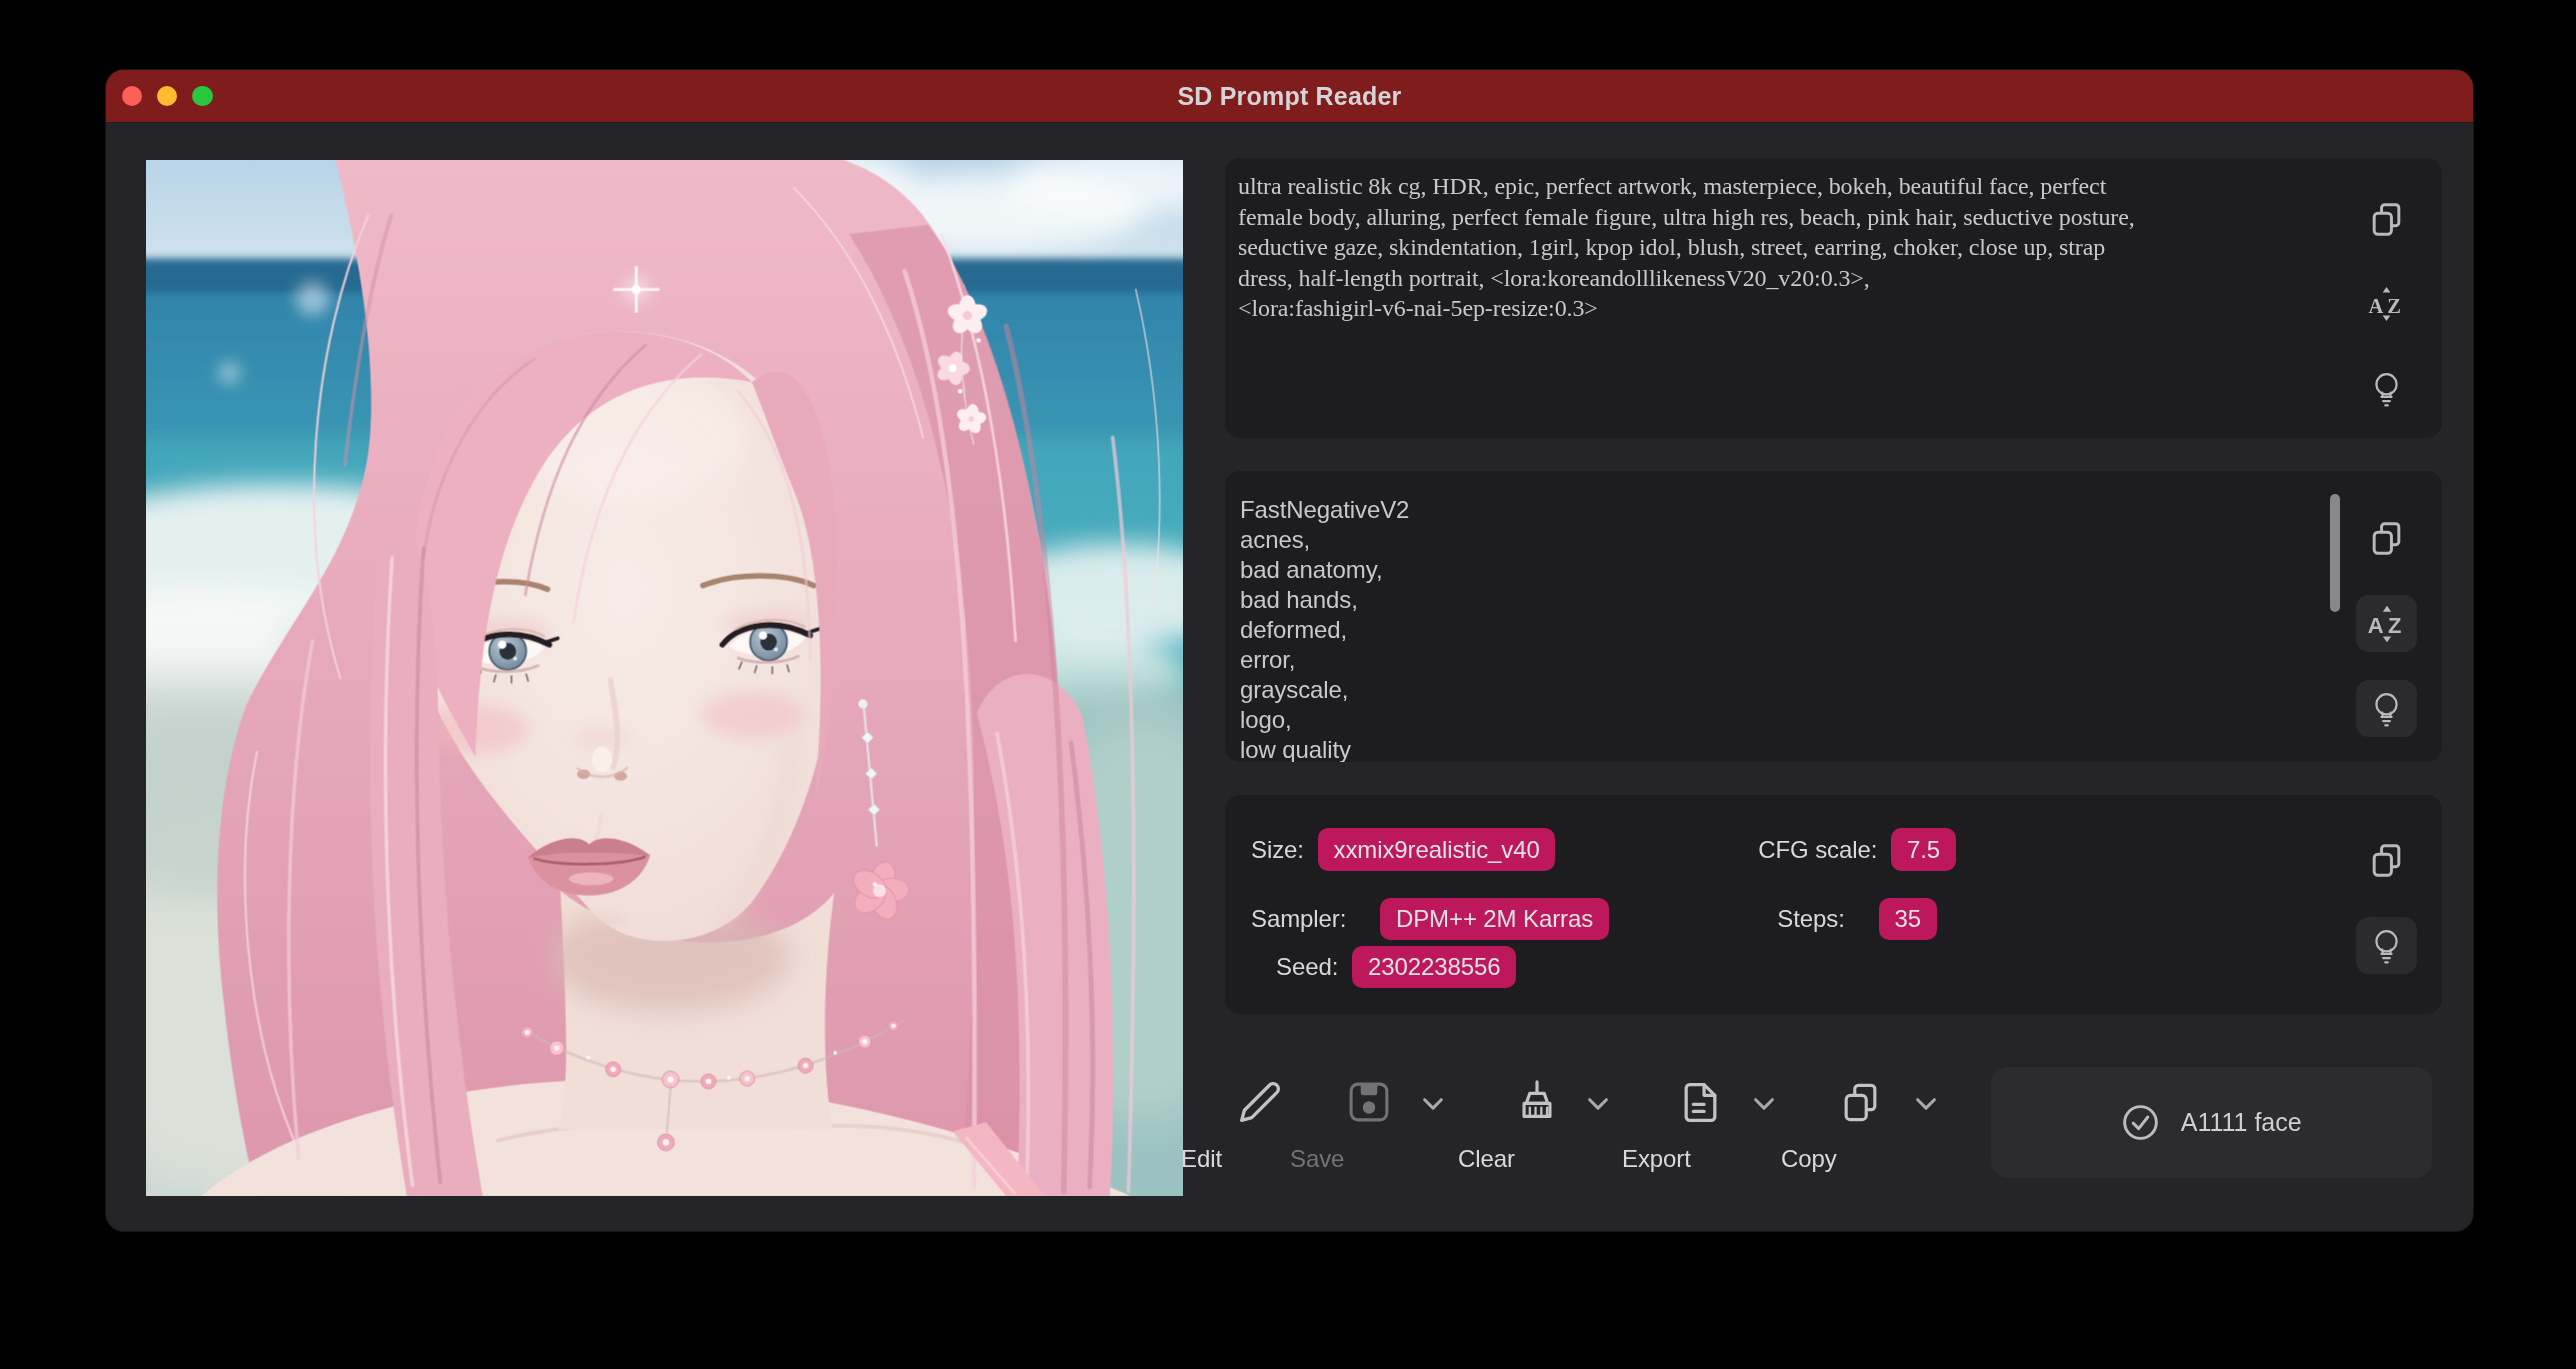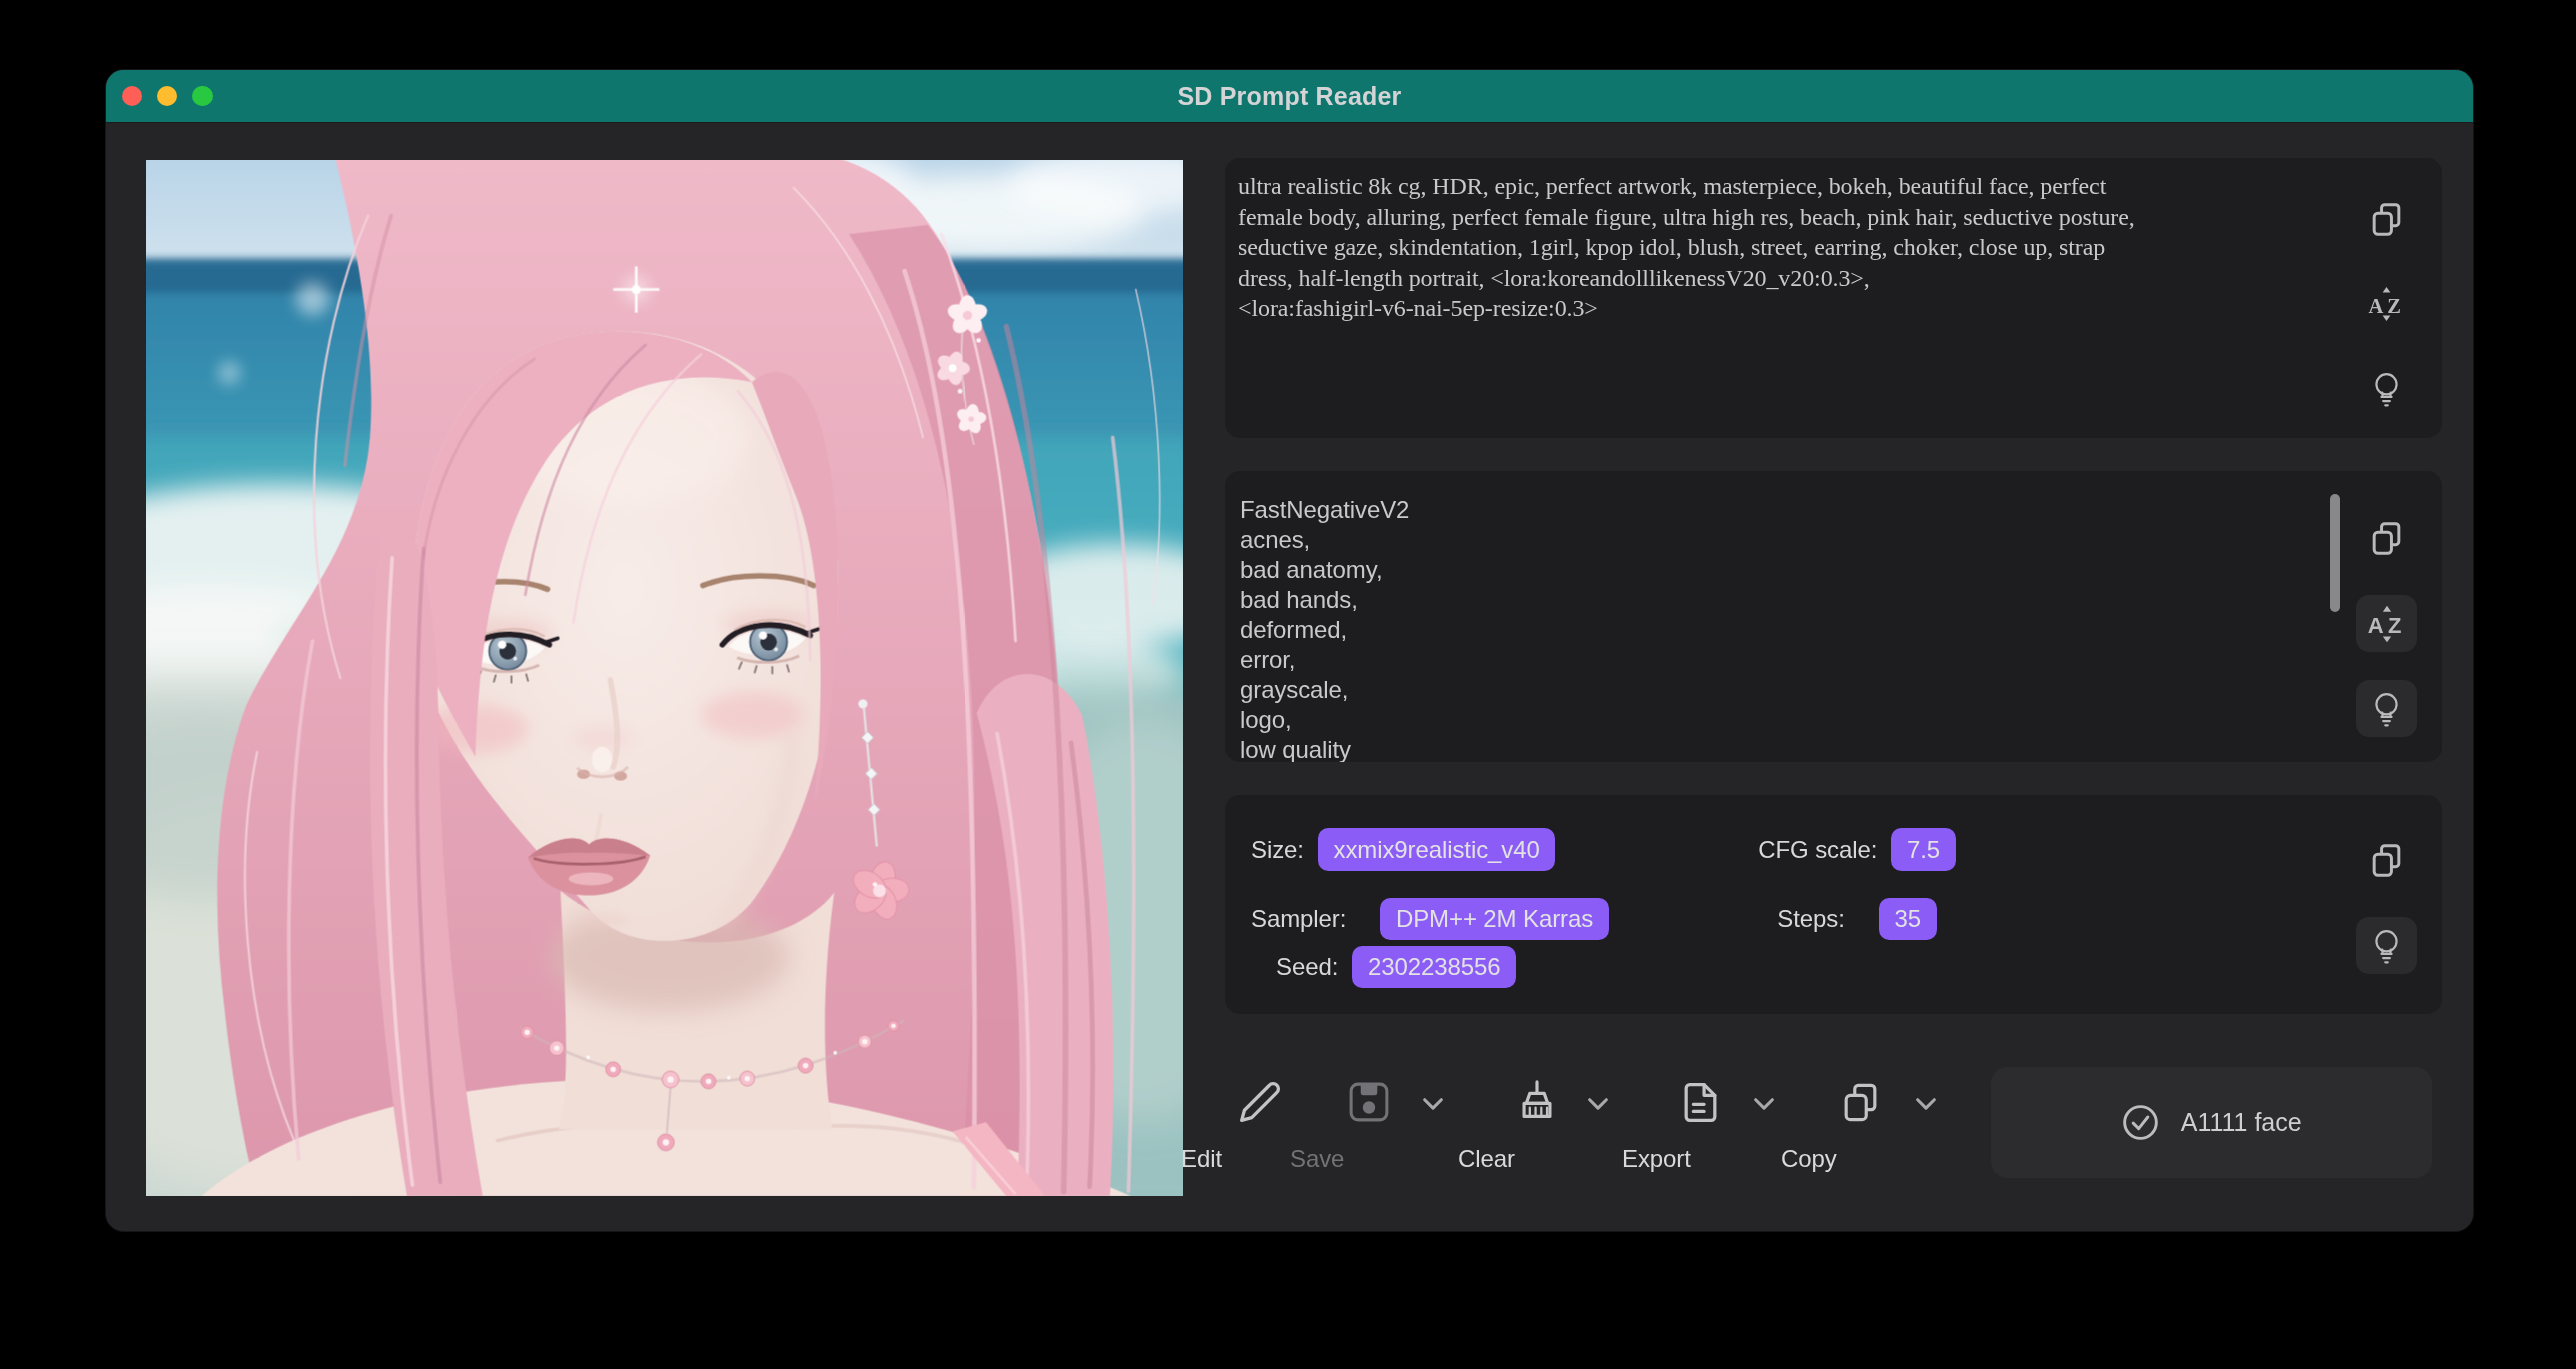--- a/index.html
+++ b/index.html
@@ -1,20 +1,20 @@
 <!DOCTYPE html>
 <html style="font-size:15px"><head>
 <meta charset="utf-8">
 <style>
   html,body{margin:0;padding:0;background:#000;width:2576px;height:1369px;overflow:hidden;
     font-family:"Liberation Sans","DejaVu Sans",sans-serif;-webkit-font-smoothing:antialiased;}
   #stage{position:relative;width:2576px;height:1369px;background:#000;}
   .window{position:absolute;left:105px;top:69px;width:2367px;height:1161px;background:#252527;
     border-radius:18.5px;overflow:hidden;box-shadow:0 37px 111px rgba(0,0,0,.85);border:0.9px solid #151517;}
-  .titlebar{position:absolute;left:0;top:0;width:100%;height:52px;background:#0f766e;border-bottom:0.9px solid #1c1c1e;}
+  .titlebar{position:absolute;left:0;top:0;width:100%;height:52px;background:#7f1d1d;border-bottom:0.9px solid #1c1c1e;}
   .title{position:absolute;left:0;top:0;width:100%;height:52px;line-height:52px;text-align:center;
     color:#d4d4d6;font-size:25px;font-weight:bold;letter-spacing:0.2px;}
   .traffic{position:absolute;left:15.7px;top:15.7px;display:flex;gap:15px;}
   .tl{width:20.4px;height:20.4px;border-radius:50%;display:block;}
   .tl.red{background:#ff5f57;}.tl.yellow{background:#febc2e;}.tl.green{background:#28c840;}
 
   .image-area{position:absolute;left:40px;top:90px;width:1037px;height:1036px;overflow:hidden;background:#8fb6c8;}
 
   .panel{position:absolute;left:1119px;width:1217px;background:#1d1d1f;border-radius:15px;}
   .panel.pos{top:88px;height:280px;font-family:Liberation Serif, serif;}
@@ -31,21 +31,21 @@
   .icon-col-btn.boxed{left:1131px;width:61px;height:57px;background:#2b2b2e;border-radius:13px;}
   .icon-col-btn svg{display:block;}
   .scroll-thumb{position:absolute;left:1105px;top:23px;width:10.2px;height:118px;background:#88888b;border-radius:5.6px;}
 
   .par-left{position:absolute;left:26px;top:0;height:100%;}
   .par-row-l{position:absolute;left:0;height:48px;display:flex;align-items:center;}
   .par-right{position:absolute;left:424px;width:416px;top:0;height:100%;}
   .par-row-r{position:absolute;left:0;width:100%;height:48px;display:flex;align-items:center;justify-content:center;}
   .r1{top:30.5px;}.r2{top:100px;gap:20px;}.r3{top:148px;margin-left:25px;}
   .par-label{color:#d8d8da;font-size:24px;letter-spacing:-0.1px;}
-  .chip{margin-left:14px;background:#8b5cf6;border-radius:10.2px;padding:7.4px 15.7px;color:#e2e2e4;font-size:24px;
+  .chip{margin-left:14px;background:#be185d;border-radius:10.2px;padding:7.4px 15.7px;color:#e2e2e4;font-size:24px;
     letter-spacing:-0.1px;white-space:nowrap;}
 
   .tb-icon{position:absolute;top:1006px;width:52px;height:52px;display:flex;align-items:center;justify-content:center;color:#c3c3c6;}
   .tb-chev{position:absolute;top:1025px;width:24px;height:16.7px;color:#a9a9ac;}
   .tb-label{position:absolute;top:1075px;width:157px;text-align:left;color:#dadadd;font-size:24px;letter-spacing:-0.1px;}
   .disabled{color:#737377 !important;}
   .status-box{position:absolute;left:1885px;top:997px;width:441px;height:111px;background:#2c2c2e;border-radius:16.7px;
     display:flex;align-items:center;justify-content:center;gap:20.4px;color:#cfcfd2;font-size:25px;}
   .status-box svg{color:#bcbcbf;}
 </style>

